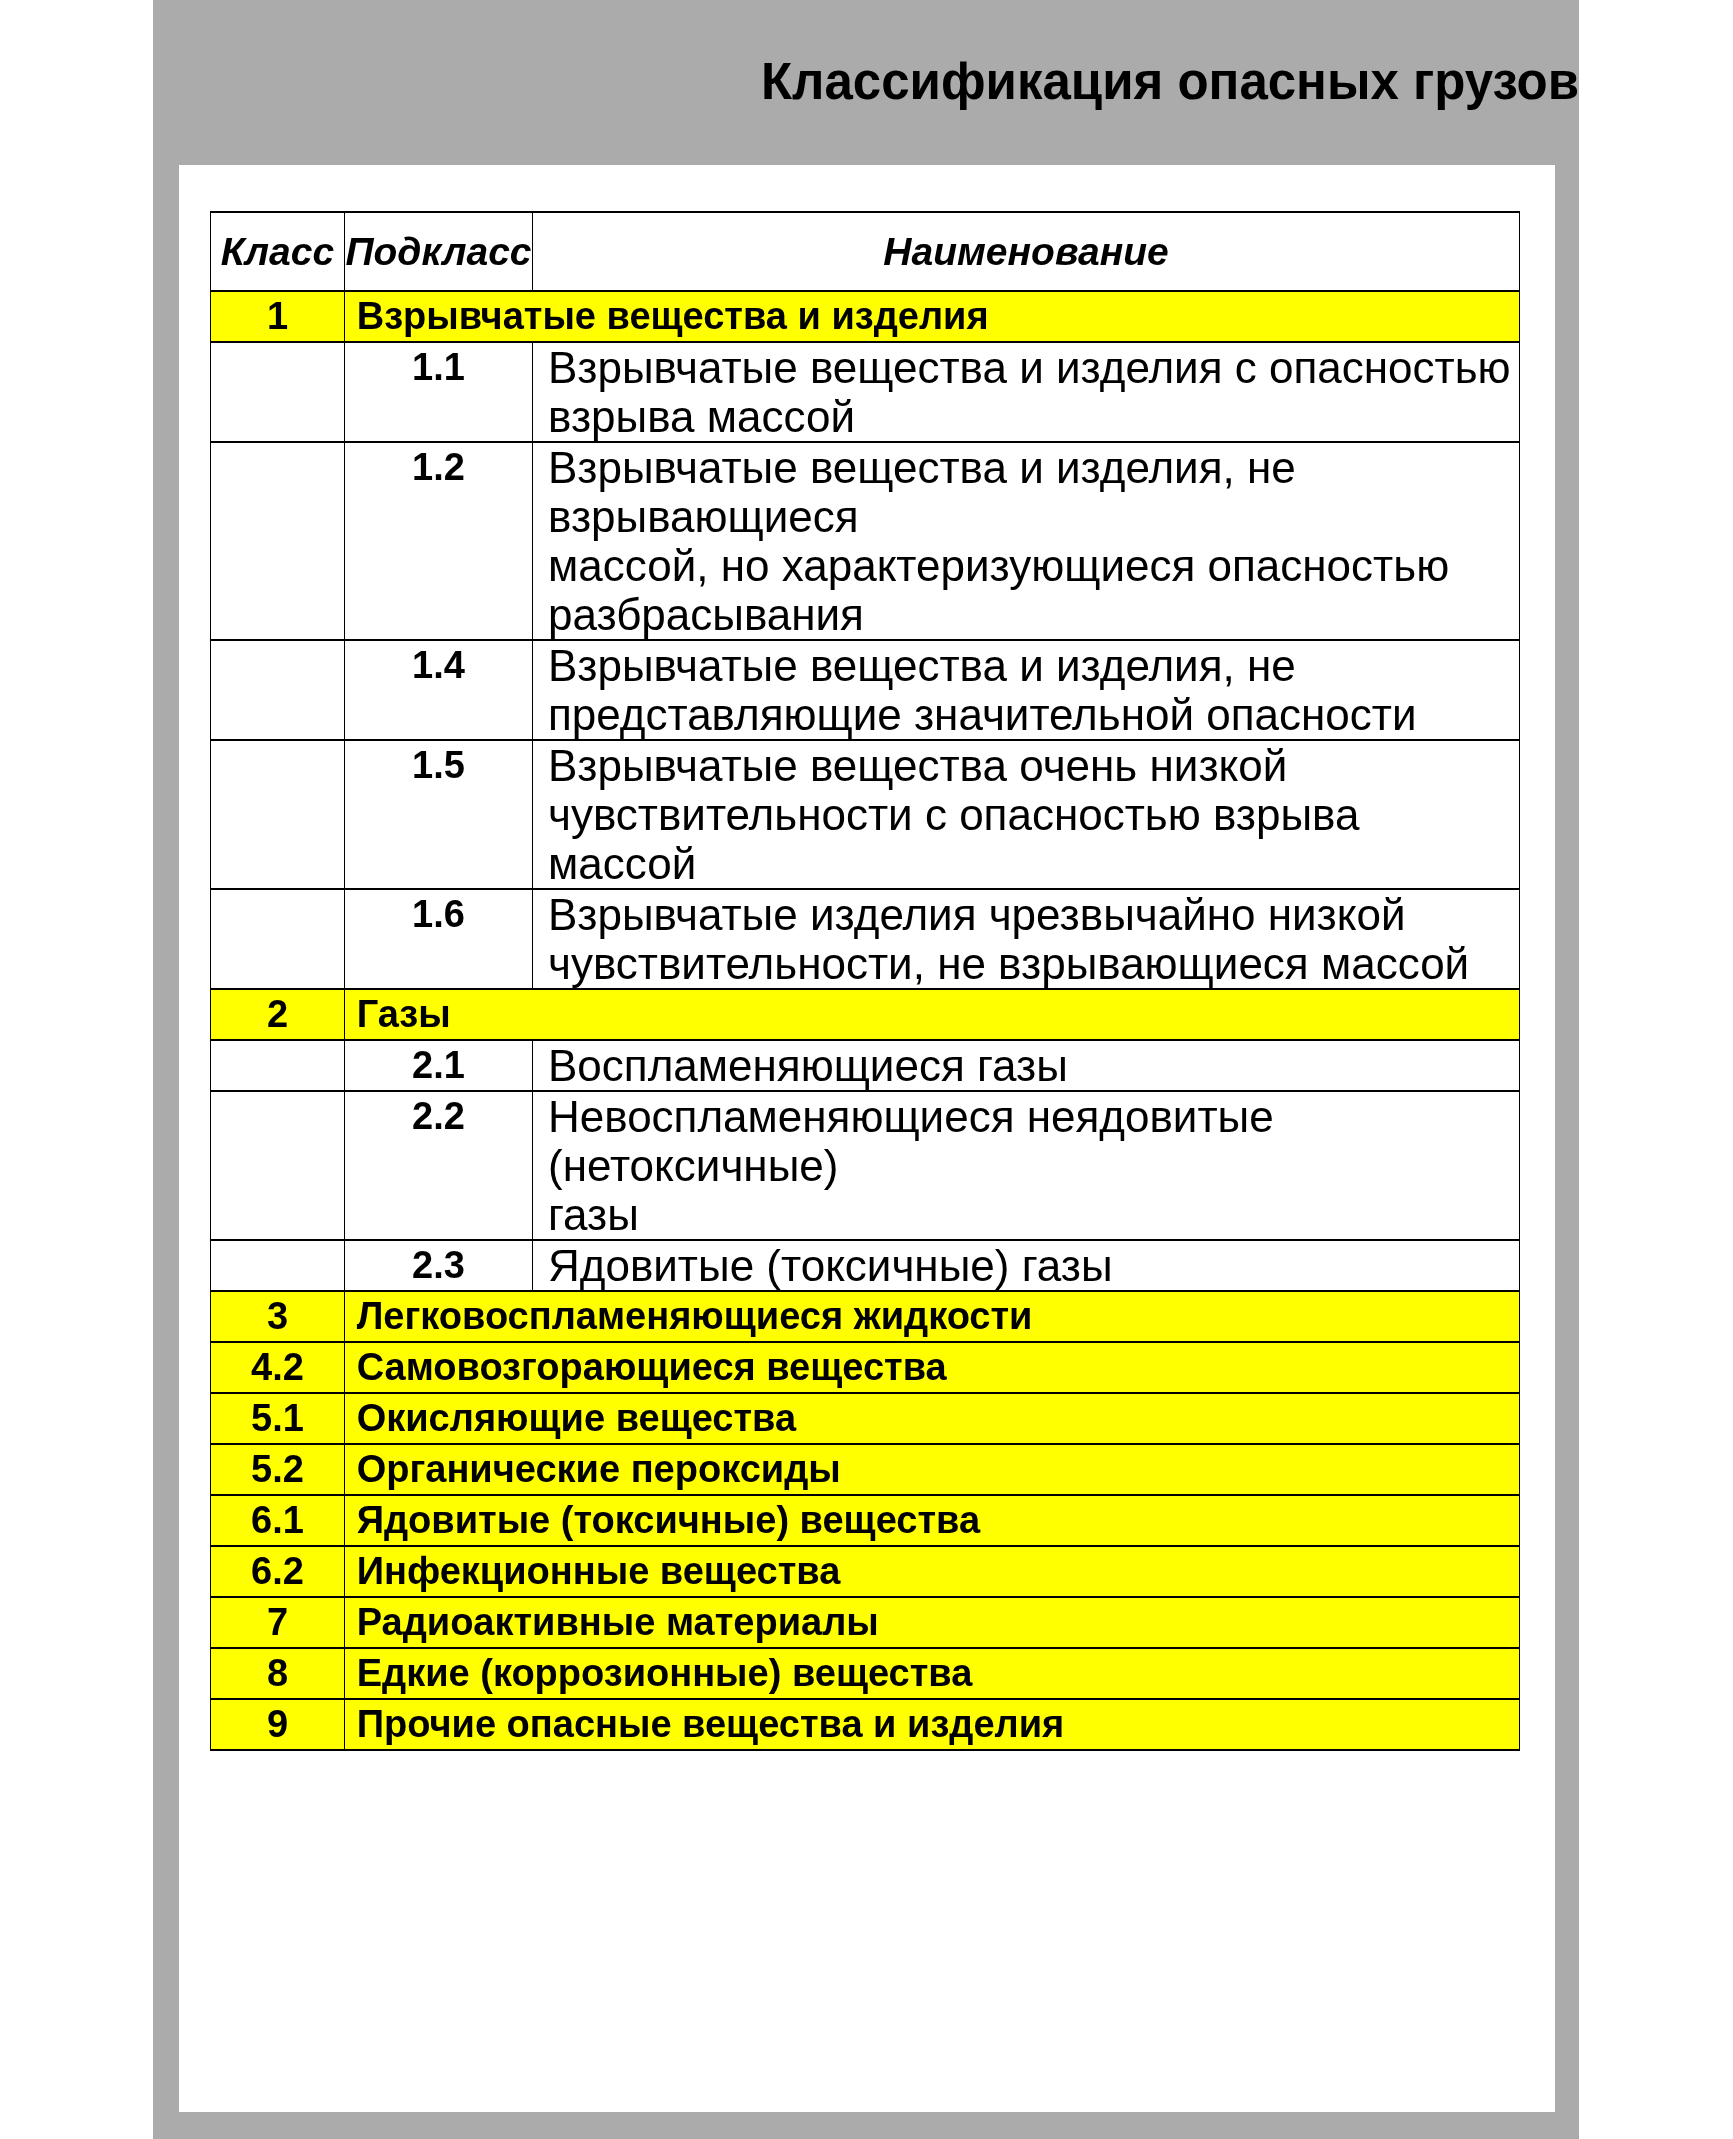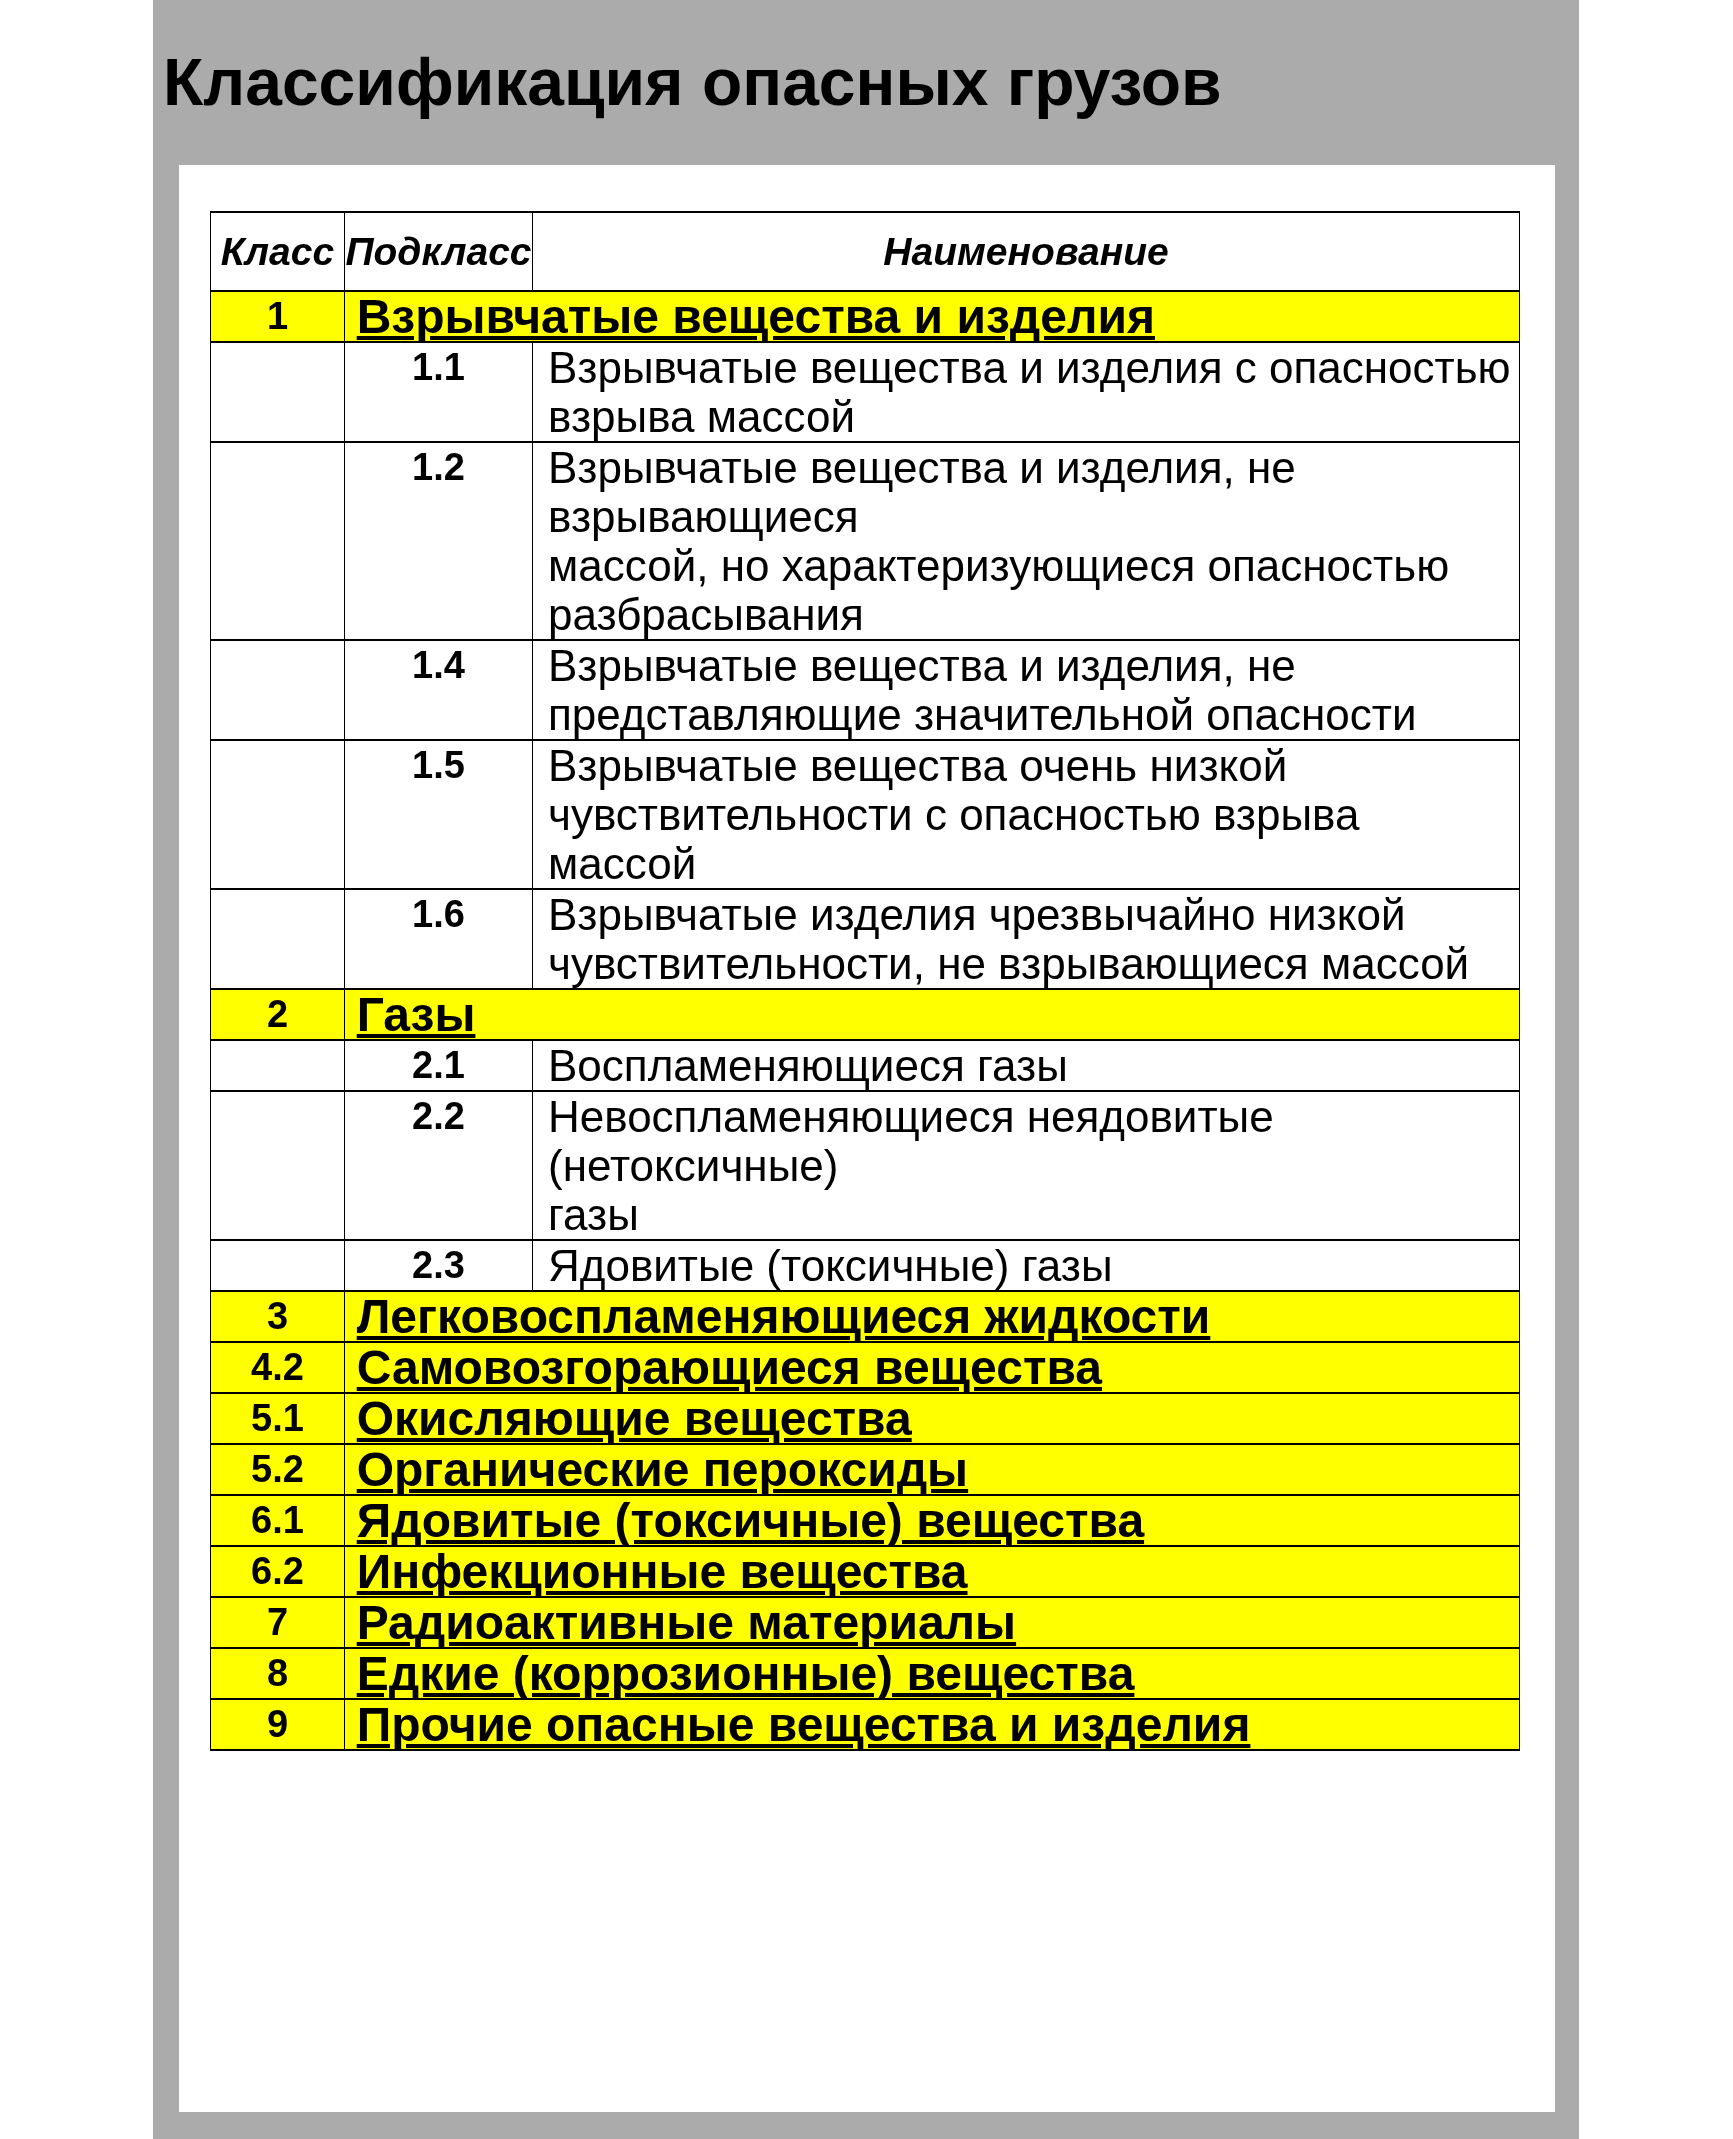--- a/index.html
+++ b/index.html
@@ -8,23 +8,23 @@
     width: 1734px; height: 2140px; position: relative;
     background: #ffffff; color: #000000;
     font-family: "Liberation Sans", sans-serif;
   }
   .panel {
     position: absolute; left: 153px; top: 0;
     width: 1426px; height: 2140px;
     background: #ABABAB;
   }
   .page-title {
-    position: absolute; left: 10px; top: 18.5px; width: 100%;
-    text-align: left;
-    font-size: 66px; font-weight: bold; line-height: 126px;
+    position: absolute; left: 0; top: 18.5px; width: 100%;
+    text-align: right;
+    font-size: 51px; font-weight: bold; line-height: 126px;
     letter-spacing: 0px;
   }
   .page {
     position: absolute; left: 26px; top: 165px;
     width: 1376px; height: 1947px;
     background: #ffffff;
   }
   table.cls {
     position: absolute; left: 31px; top: 46px;
     width: 1309px; table-layout: fixed;
@@ -43,21 +43,21 @@
     height: 79px;
     font-size: 39px; font-weight: bold; font-style: italic;
     vertical-align: middle;
     background: #ffffff; padding: 0;
   }
   td { font-size: 44px; line-height: 49px; padding: 0; background: #ffffff; }
   td.num  { text-align: center; font-weight: bold; font-size: 38px; }
   td.name { padding: 0 8.4px 0 15px; white-space: pre-line; }
   tr.class-row td { background: #FFFF00; font-weight: bold; }
   tr.class-row td.label {
-    font-size: 48px; padding: 0 8.4px 0 11.7px; white-space: pre-line; text-decoration: underline;
+    font-size: 38px; padding: 0 8.4px 0 11.7px; white-space: pre-line;
   }
 </style>
 </head>
 <body>
 
 <div class="panel">
   <div class="page-title">Классификация опасных грузов</div>
 
   <div class="page">
     <table class="cls">

